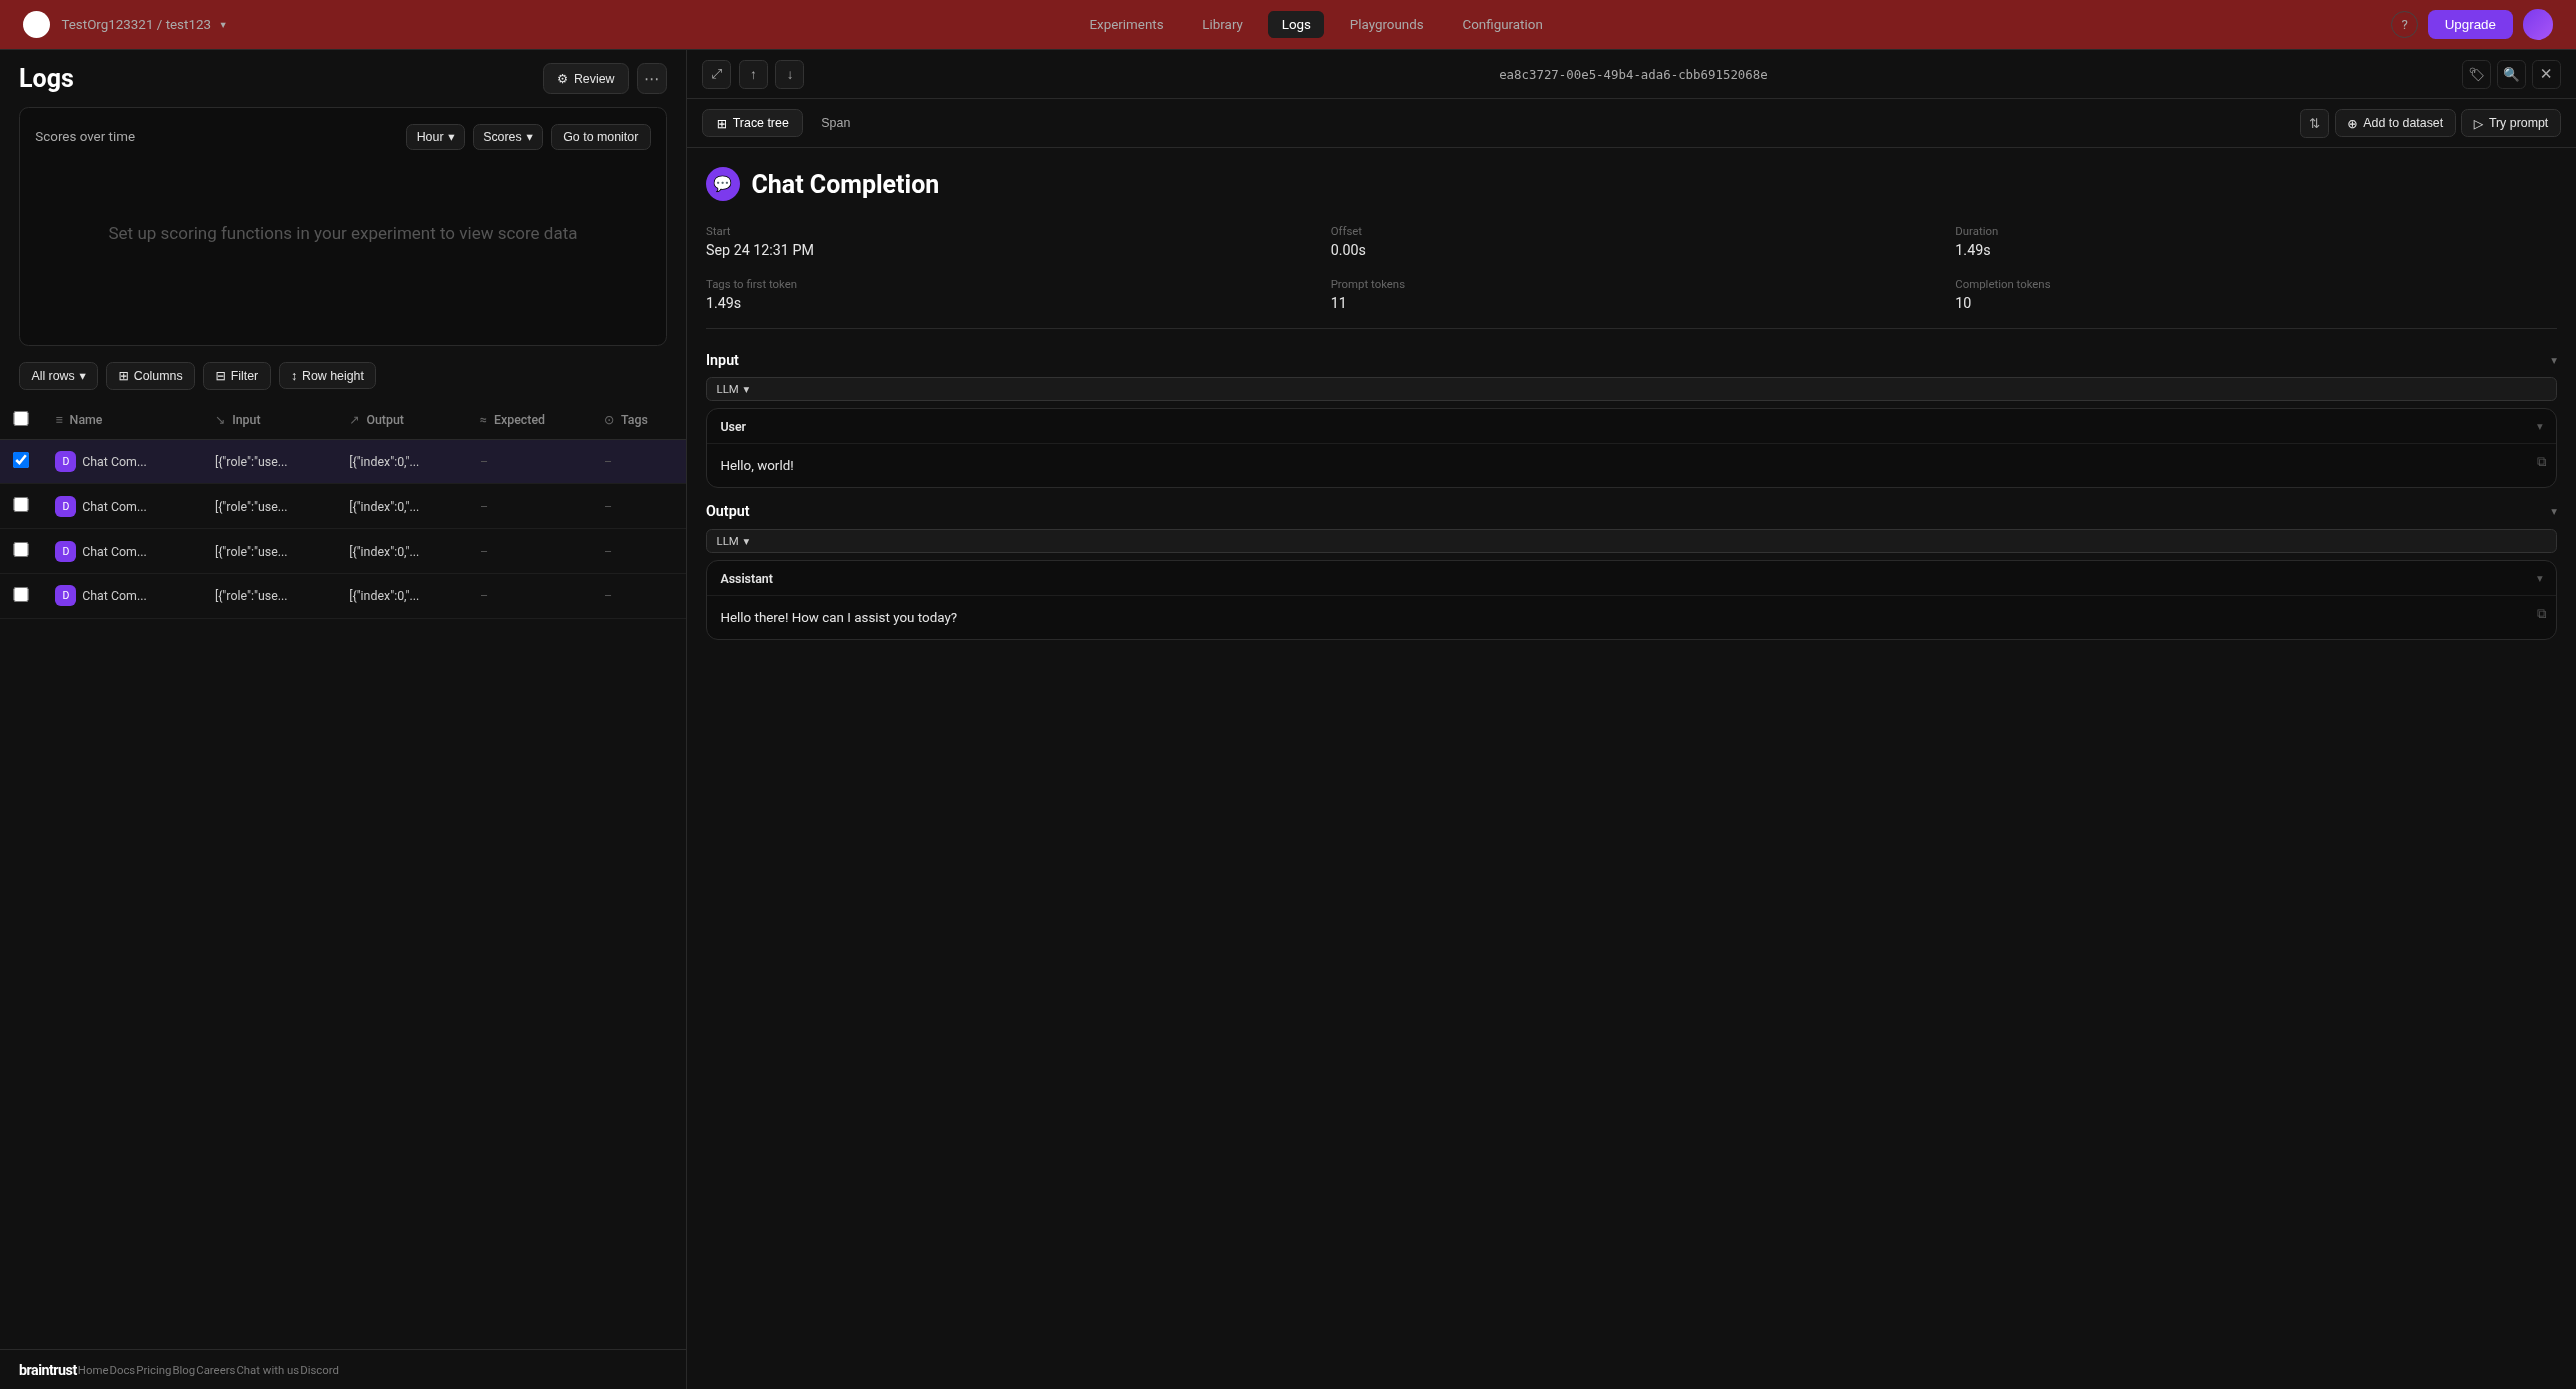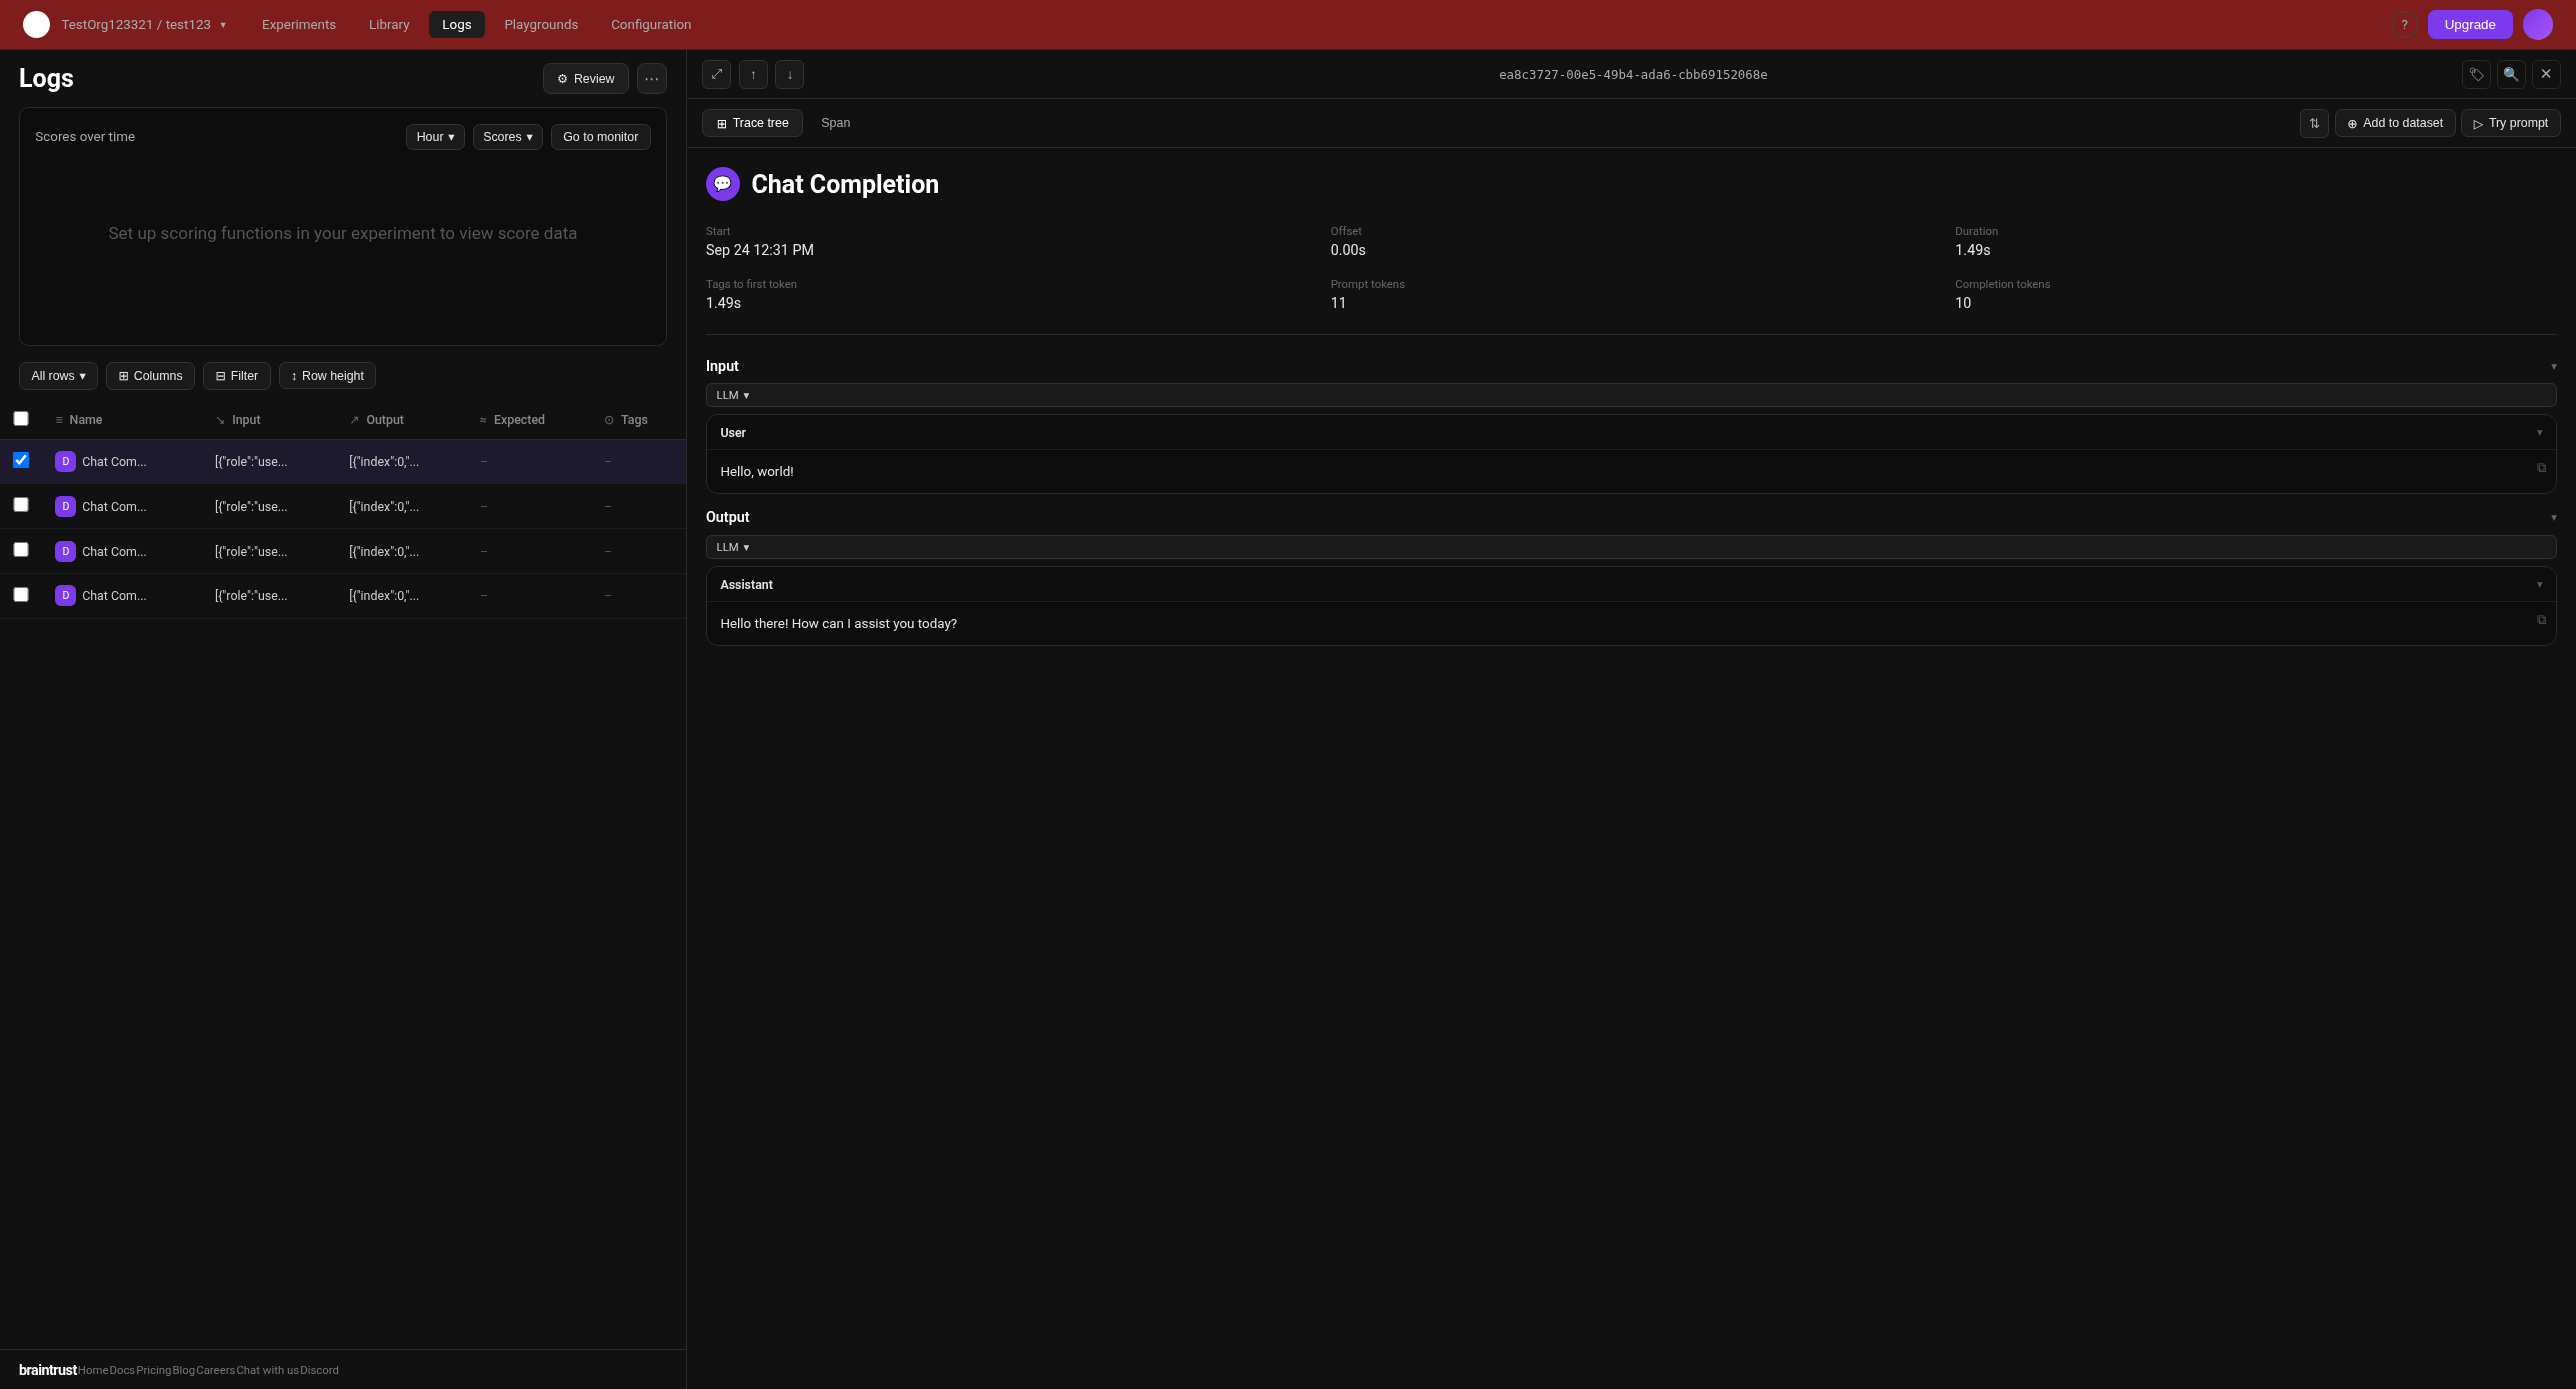--- a/index.html
+++ b/index.html
@@ -29,23 +29,24 @@
       flex-shrink: 0;
     }
     .org-name {
       color: #aaa;
       font-size: 13.4px;
       margin-left: 3.8px;
     }
     .chevron-down { color: #aaa; margin-left: 1.9px; font-size: 10.5px; }
     .nav-links {
       display: flex;
-      gap: 6px;
+      gap: 12px;
       margin-left: 15.3px;
       flex: 1;
+      justify-content: center;
     }
     .nav-link {
       color: #aaa;
       padding: 5.7px 13.4px;
       border-radius: 5.7px;
       cursor: pointer;
       font-size: 13.4px;
       text-decoration: none;
     }
     .nav-link.active { background: #1e1e1e; color: #fff; }
@@ -377,21 +378,21 @@
       font-weight: 700;
       color: #fff;
     }
 
     
     .meta-grid {
       display: grid;
       grid-template-columns: repeat(3, 1fr);
       gap: 19px 23px;
       margin-bottom: 23px;
-      padding-bottom: 23px;
+      padding-bottom: 17px;
       border-bottom: 1px solid #2a2a2a;
     }
     .meta-item {}
     .meta-label { font-size: 11.4px; color: #666; margin-bottom: 3.8px; }
     .meta-value { font-size: 14.3px; color: #e5e5e5; font-weight: 400; }
 
     
     .section {
       margin-bottom: 15.3px;
     }

